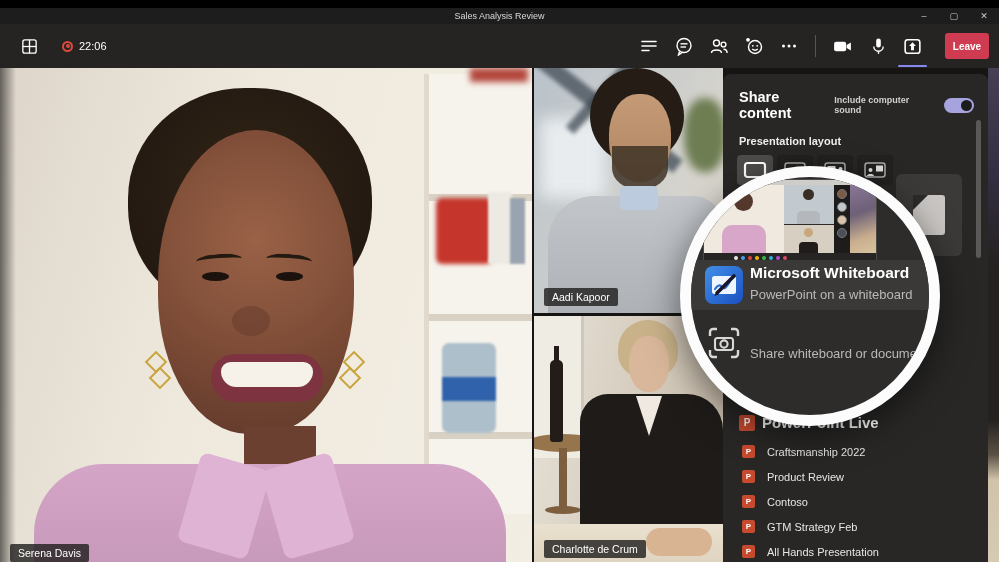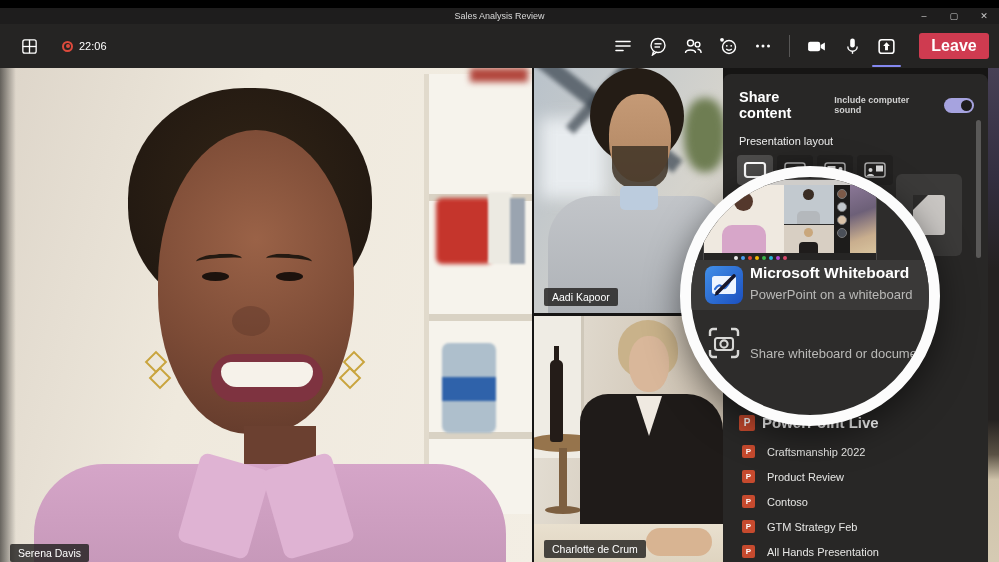--- a/index.html
+++ b/index.html
@@ -16,21 +16,21 @@
   .toolbar { position:absolute; left:0; top:16px; width:100%; height:44px; background:#252423; display:flex; align-items:center; }
   .tb-left { display:flex; align-items:center; gap:16px; padding-left:13px; }
   .record { display:flex; align-items:center; gap:6px; }
   .rec-dot { width:11px; height:11px; border:2px solid #dd4a3c; border-radius:50%; display:flex; align-items:center; justify-content:center; }
   .rec-dot i { width:4px; height:4px; background:#dd4a3c; border-radius:50%; }
   .timer { color:#fff; font-size:11px; }
   .tb-right { margin-left:auto; display:flex; align-items:center; gap:2px; padding-right:10px; }
   .tb-btn { width:33px; height:32px; display:flex; align-items:center; justify-content:center; border-radius:4px; position:relative; }
   .tb-div { width:1px; height:22px; background:#575655; margin:0 8px; }
   .tb-btn.active::after { content:""; position:absolute; left:2px; right:2px; bottom:-5px; height:2px; background:#8488f0; border-radius:2px; }
-  .leave-btn { margin-left:14px; width:70px; height:26px; background:#cf3b50; color:#fff; font-size:16px; font-weight:bold; border:none; border-radius:3px; display:flex; align-items:center; justify-content:center; cursor:pointer; }
+  .leave-btn { margin-left:14px; width:44px; height:26px; background:#cf3b50; color:#fff; font-size:10px; font-weight:bold; border:none; border-radius:3px; display:flex; align-items:center; justify-content:center; cursor:pointer; }
 
   
   .stage { position:absolute; left:0; top:60px; width:999px; height:502px; background:#161514; }
   .tile { position:absolute; overflow:hidden; background:#2a2a2a; }
   .nametag { position:absolute; left:10px; background:rgba(30,29,28,.8); color:#fff; font-size:10.5px; padding:3px 8px; border-radius:2px; white-space:nowrap; }
   .art { position:absolute; }
 
   
   .t-serena { left:0; top:0; width:532px; height:502px; background:linear-gradient(105deg,#ddd5c9 0%,#efe9dd 40%,#f3eee4 100%); }
   .t-serena .edge { left:0; top:0; width:16px; height:100%; background:linear-gradient(90deg,rgba(0,0,0,.55),rgba(0,0,0,0)); }
@@ -91,21 +91,21 @@
   .right-strip { position:absolute; left:988px; top:0; width:11px; height:502px;
     background:linear-gradient(#474055 0%,#332e40 22%,#242120 40%,#242120 70%,#5a5144 77%,#cfc3aa 82%,#d6cbb4 100%); }
 
   
   .panel { position:absolute; left:723px; top:6px; width:265px; height:496px; background:#282726; border-radius:8px 8px 0 0; }
   .panel-header { display:flex; align-items:center; padding:15px 14px 0 16px; }
   .panel-title { font-size:14.5px; font-weight:bold; color:#fff; }
   .sound-label { margin-left:auto; font-size:9px; color:#d0d0d0; padding-right:7px;font-weight:bold; }
   .toggle { width:30px; height:15px; background:#a6a3df; border-radius:8px; position:relative; cursor:pointer; flex:none; }
   .toggle .knob { position:absolute; right:2px; top:2px; width:11px; height:11px; background:#1d1c1c; border-radius:50%; }
-  .layout-label { padding:14px 0 0 16px; font-size:11px; font-weight:normal; color:#eee; }
+  .layout-label { padding:14px 0 0 16px; font-size:11px; font-weight:bold; color:#eee; }
   .layout-row { display:flex; gap:4px; padding:8px 0 0 14px; }
   .layout-btn { width:36px; height:30px; background:#222120; border-radius:4px; display:flex; align-items:center; justify-content:center; cursor:pointer; }
   .layout-btn.sel { background:#4d4c4b; }
   .panel-body { position:absolute; left:0; top:0; width:100%; height:100%; }
   .window-thumb { position:absolute; left:173px; top:100px; width:66px; height:82px; background:#3b3a39; border-radius:6px; display:flex; align-items:center; justify-content:center; cursor:pointer; }
   .window-glyph { width:32px; height:40px; background:#c9c6c3; border-radius:3px; position:relative; }
   .window-glyph::before { content:""; position:absolute; left:0; top:0; width:0; height:0; border-top:15px solid #2c2b2a; border-right:15px solid transparent; }
   .ppl { position:absolute; left:0; top:340px; width:100%; }
   .ppl-head { display:flex; align-items:center; gap:7px; padding-left:16px; }
   .ppt-icon { width:16px; height:16px; background:#c64a2e; border-radius:2px; color:#fff; font-size:10px; font-weight:bold; display:flex; align-items:center; justify-content:center; flex:none; }

